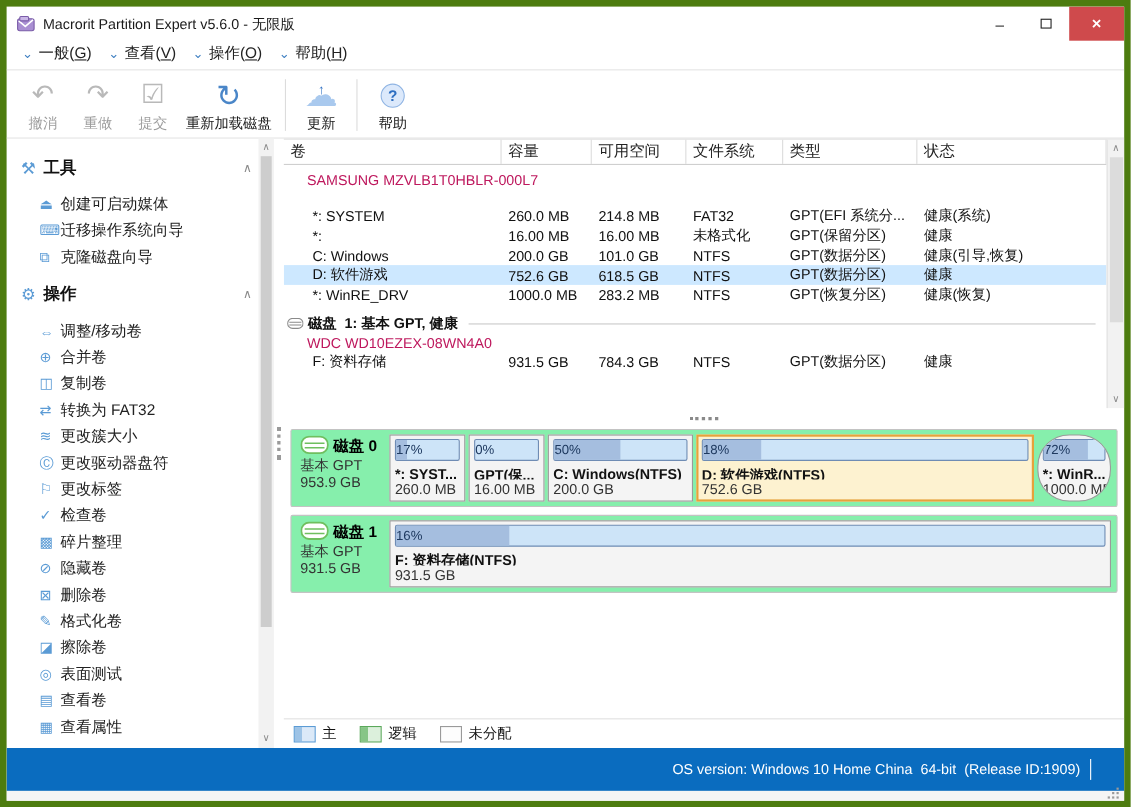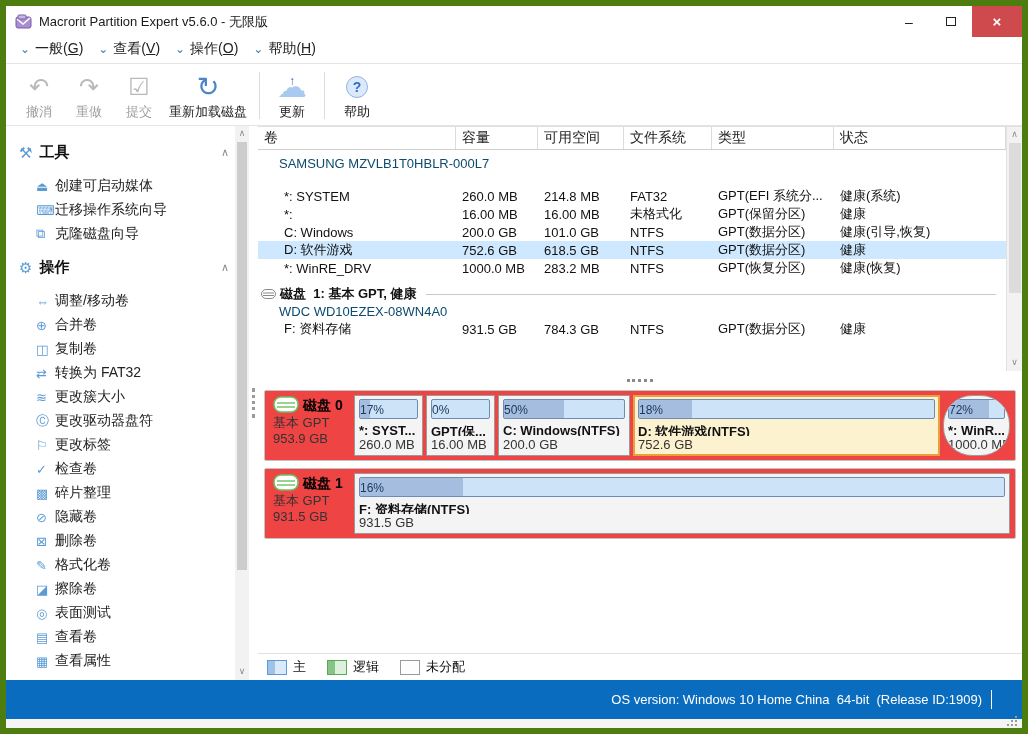--- a/index.html
+++ b/index.html
@@ -57,34 +57,34 @@
   .grid-area { height:245px; flex:none; display:flex; border-top:1px solid #e0e0e0; }
   .tbl { flex:1; min-width:0; display:flex; flex-direction:column; }
   .cols { display:grid; grid-template-columns:198px 82px 86px 88px 122px 1fr; }
   .tbl-header { height:23px; border-bottom:1px solid #cfcfcf; font-size:14px; color:#222; align-items:center; flex:none; }
   .tbl-header > div { border-right:1px solid #dcdcdc; padding:1px 0 2px 6px; height:100%; display:flex; align-items:center; }
   .tbl-body { flex:1; overflow:hidden; }
   .disk-group { padding-top:5px; height:37px; }
   .dg-line1 { display:flex; align-items:center; padding-left:3px; font-size:13px; font-weight:bold; color:#111; }
   .dg-line1 svg { margin-right:4px; flex:none; }
   .dg-rule { flex:1; height:1px; background:#c9c9c9; margin:0 10px 0 9px; }
-  .dg-model { font-size:13px; color:#0c4a6e; padding-left:21px; margin-top:1px; }
+  .dg-model { font-size:13px; color:#be185d; padding-left:21px; margin-top:1px; }
   .vol-row { height:18px; align-items:center; font-size:13px; color:#111; }
   .vol-row > div { padding-left:6px; overflow:hidden; white-space:nowrap; }
   .vol-row .vname { padding-left:26px; }
   .vol-row.sel { background:#cde8ff; }
   .tbl-scrollbar { width:16px; flex:none; background:#f2f2f2; border-left:1px solid #e2e2e2; display:flex; flex-direction:column; align-items:center; padding:2px 0; }
   .tbl-thumb { width:12px; background:#dcdcdc; flex:none; height:150px; margin-top:2px; }
 
   .hsplitter { height:19px; flex:none; display:flex; align-items:center; justify-content:center; }
   .hsplitter i { display:block; width:26px; border-top:3px dotted #8a8a8a; }
 
   
   .panels { padding:0 6px; flex:none; }
-  .disk-panel { height:71px; background:#ef4444; border:1px solid #c3c3c3; border-radius:2px; display:flex; padding:4px 5px; margin-bottom:7px; }
+  .disk-panel { height:71px; background:#86efac; border:1px solid #c3c3c3; border-radius:2px; display:flex; padding:4px 5px; margin-bottom:7px; }
   .disk-info { width:84px; flex:none; padding:1px 2px 0 3px; font-size:13px; color:#333; line-height:16px; }
   .di-top { display:flex; align-items:center; font-size:14px; font-weight:bold; color:#000; margin-bottom:2px; }
   .di-top svg { margin-right:4px; flex:none; }
   .pblocks { flex:1; min-width:0; display:flex; gap:3px; }
   .pblock { border:1px solid #9a9a9a; background:#f4f4f4; padding:3px 4px; display:flex; flex-direction:column; overflow:hidden; }
   .pblock.sel { border:2px solid #e6a23c; background:#fdf2d0; padding:2px 3px; }
   .pb-w1 { width:69px; } .pb-w2 { width:69px; } .pb-w3 { width:132px; } .pb-grow { flex:1; } .pb-w5 { width:67px;border-radius:29px; }
   .pbar { height:20px; flex:none; border:1px solid #6f8cb4; background:#cde4f8; border-radius:2px; position:relative; }
   .pbar-fill { position:absolute; left:0; top:0; bottom:0; background:#a5bedf; }
   .pbar-label { position:relative; text-align:center; font-size:12px; line-height:18px; color:#1f3a60; }

